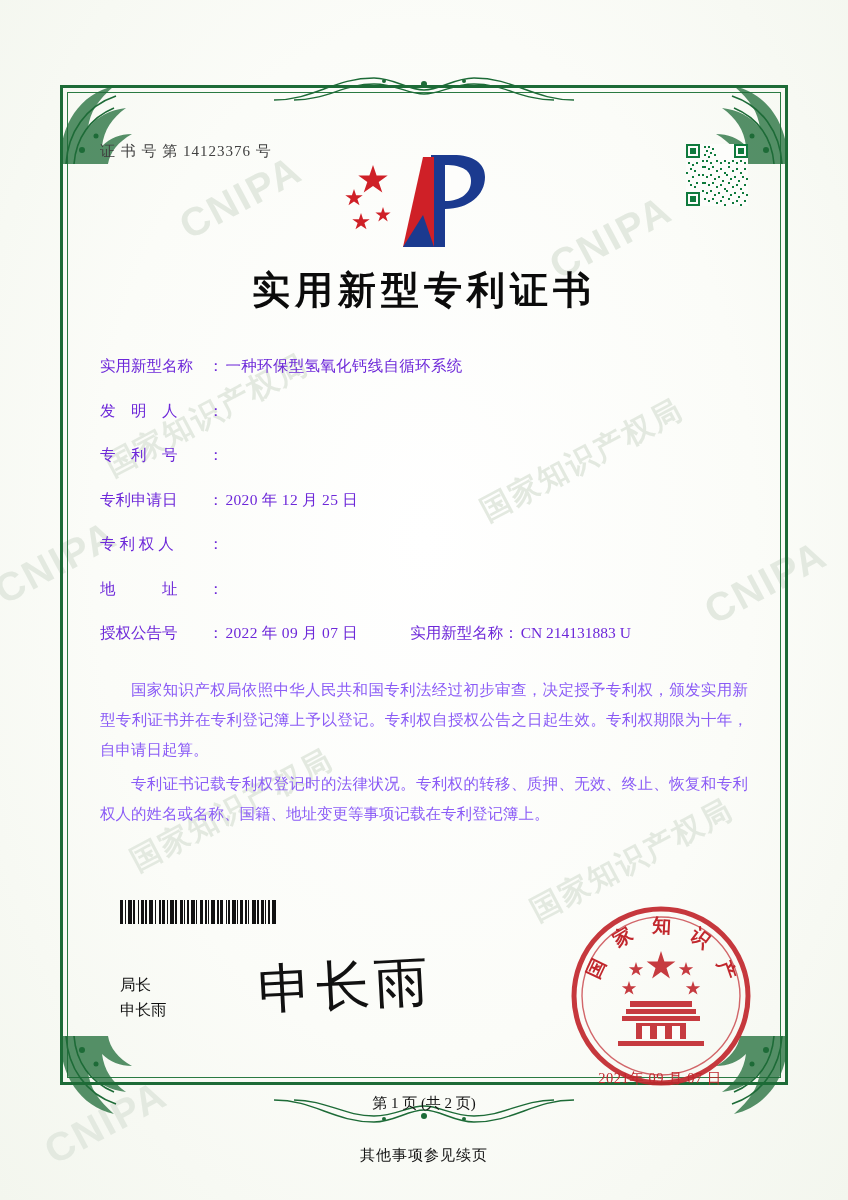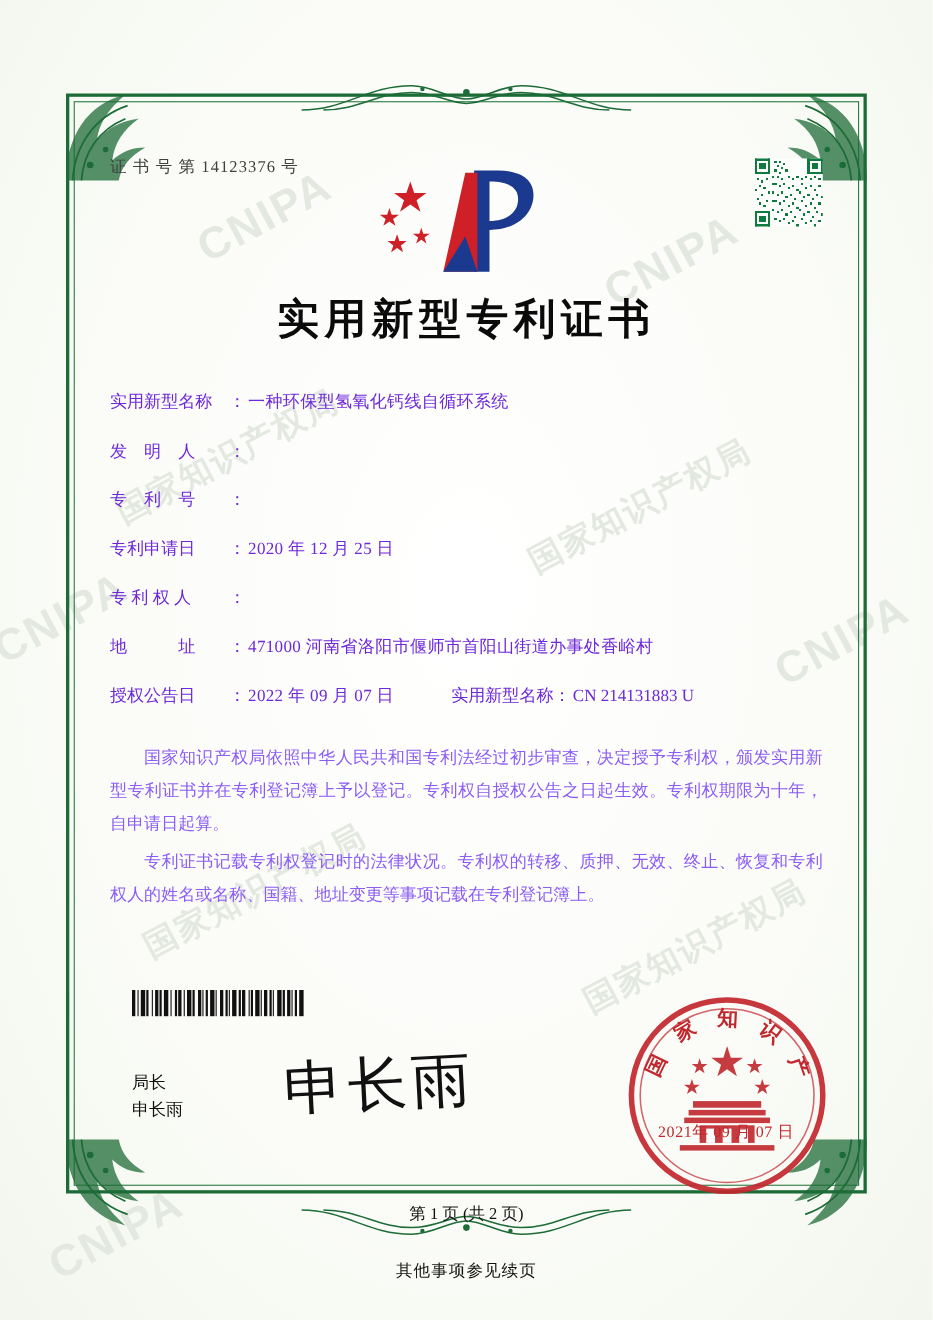--- a/index.html
+++ b/index.html
@@ -211,21 +211,21 @@
   .seal {
     position: absolute;
     right: 96px;
     top: 905px;
     width: 182px;
     height: 182px;
   }
   .seal-date {
     position: absolute;
     right: 104px;
-    top: 1020px;
+    top: 1069px;
     width: 168px;
     text-align: center;
     color: #c1272d;
     font-size: 14.5px;
     letter-spacing: 0.5px;
   }
   .page-num {
     position: absolute;
     left: 0;
     top: 1094px;
@@ -493,24 +493,23 @@
         <span class="f-colon">：</span>
         <span class="f-value">2020 年 12 月 25 日</span>
       </div>
       <div class="field-row">
         <span class="f-label">专 利 权 人</span>
         <span class="f-colon">：</span>
       </div>
       <div class="field-row">
         <span class="f-label">地　　　址</span>
         <span class="f-colon">：</span>
-        <span class="f-value">471000 河南省洛阳市偃师市首阳山街道办事处香峪村</span>
       </div>
       <div class="field-row inline-two">
-        <span class="f-label">授权公告日</span>
+        <span class="f-label">授权公告号</span>
         <span class="f-colon">：</span>
         <span class="f-value">2022 年 09 月 07 日</span>
         <span class="second-label">实用新型名称</span>
         <span class="f-colon">：</span>
         <span>CN 214131883 U</span>
       </div>
     </div>
 
     <div class="paragraphs">
       <p>国家知识产权局依照中华人民共和国专利法经过初步审查，决定授予专利权，颁发实用新型专利证书并在专利登记簿上予以登记。专利权自授权公告之日起生效。专利权期限为十年，自申请日起算。</p>

